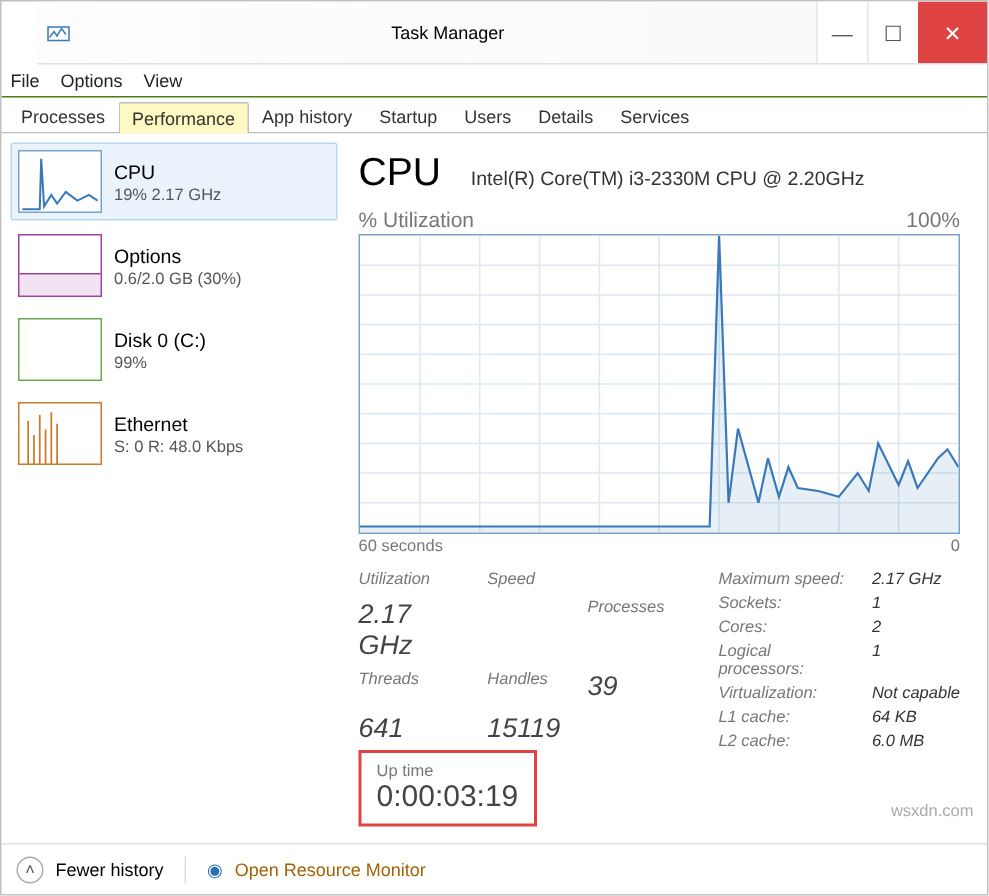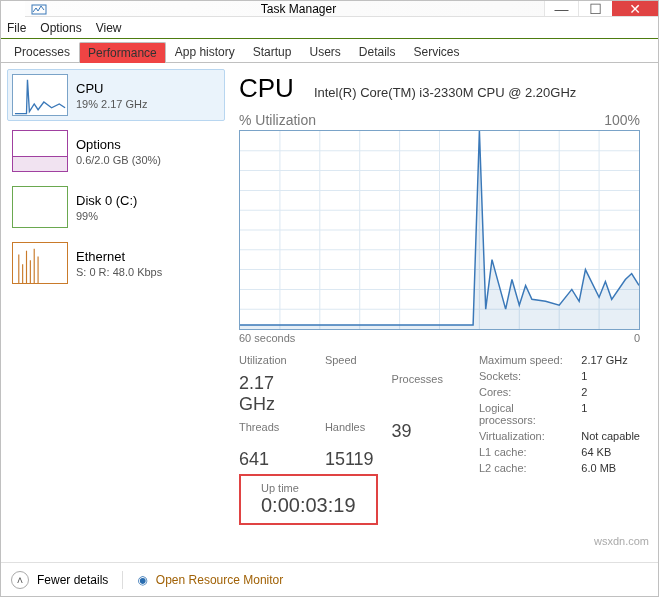--- a/index.html
+++ b/index.html
@@ -1,34 +1,34 @@
 <!DOCTYPE html>
 <html><head>
 <meta charset="utf-8">
 <style>
 * { box-sizing: border-box; margin: 0; padding: 0; font-family: "Segoe UI", Tahoma, sans-serif; }
 body { background: #fff; font-size: 12px; color: #000; width: 659px; height: 597px; overflow: hidden; border: 1px solid #c0c0c0; display: flex; flex-direction: column; }
 
 
-.titlebar { height: 16px; background: linear-gradient(to right, #fdfdfd, #f9f9f9); display: flex; align-items: center; border-bottom: 1px solid #e0e0e0; position: relative; margin-left: 24px; }
+.titlebar { height: 42px; background: linear-gradient(to right, #fdfdfd, #f9f9f9); display: flex; align-items: center; border-bottom: 1px solid #e0e0e0; position: relative; margin-left: 24px; }
 .titlebar .icon { margin: 0 6px; width: 16px; height: 16px; }
 .titlebar .title { flex: 1; text-align: center; font-size: 12px; }
 .titlebar .controls { display: flex; height: 100%; }
 .titlebar .controls div { width: 34px; height: 100%; display: flex; align-items: center; justify-content: center; font-size: 14px; }
 .titlebar .controls .minimize, .titlebar .controls .maximize { background: #fff; color: #555; border-left: 1px solid #e5e5e5; }
 .titlebar .controls .close { background: #e04343; color: #fff; width: 46px; }
 
 
 .menubar { height: 22px; display: flex; align-items: center; padding: 0 6px; gap: 14px; font-size: 12px; color: #222; border-bottom: 1px solid #4d7c0f; }
 .menubar span { cursor: default; }
 
 
 .tabs { display: flex; padding: 2px 4px 0 4px; border-bottom: 1px solid #c0c0c0; font-size: 12px; align-items: flex-end; }
 .tabs .tab { padding: 3px 8px; border: 1px solid transparent; border-bottom: none; cursor: default; position: relative; color: #333; }
-.tabs .tab.active { border-color: #c0c0c0; background: #ef4444; top: 1px; z-index: 2; border-radius: 2px 2px 0 0; }
+.tabs .tab.active { border-color: #c0c0c0; background: #fef9c3; top: 1px; z-index: 2; border-radius: 2px 2px 0 0; }
 
 
 .content { flex: 1; display: flex; background: #fff; }
 
 
 .sidebar { width: 230px; padding: 6px 6px; display: flex; flex-direction: column; gap: 4px; }
 .sidebar-item { display: flex; align-items: center; padding: 4px 4px; border: 1px solid transparent; border-radius: 2px; cursor: default; gap: 8px; }
 .sidebar-item.selected { border: 1px solid #b8d6f0; background: #eaf3fb; }
 .sidebar-item .thumb { width: 56px; height: 42px; border: 1px solid #7aa3c8; background: #fff; position: relative; }
 .sidebar-item .label-group .name { font-size: 13px; color: #000; margin-bottom: 2px; }
@@ -44,29 +44,29 @@
 .rightpanel { flex: 1; padding: 10px 18px 6px 8px; display: flex; flex-direction: column; }
 .rightpanel .header { display: flex; align-items: baseline; gap: 20px; margin-bottom: 8px; }
 .rightpanel .header .big { font-size: 26px; font-weight: 400; }
 .rightpanel .header .model { font-size: 13px; color: #333; flex:1; }
 .chart-labels { display: flex; justify-content: space-between; font-size: 14px; color: #777; margin-bottom: 2px; }
 .chart { width: 100%; height: 200px; border: 1px solid #7aa3c8; background: #fff; position: relative; }
 .chart svg { width: 100%; height: 100%; }
 .chart-bottom { display: flex; justify-content: space-between; font-size: 11px; color: #777; margin-top: 2px; margin-bottom: 10px; }
 
 
-.stats { display: flex; gap: 0; }
+.stats { display: flex; gap: 0; font-style: italic; }
 .stats-left { display: grid; grid-template-columns: auto auto auto; column-gap: 18px; row-gap: 2px; }
 .stats-left .lbl { font-size: 11px; color: #777; }
 .stats-left .val { font-size: 18px; color: #444; }
 .stats-right { margin-left: 36px; display: grid; grid-template-columns: auto auto; column-gap: 14px; row-gap: 4px; font-size: 11px; }
 .stats-right .k { color: #777; }
 .stats-right .v { color: #333; }
 
-.uptime-box { padding: 6px 20px; border: 2px solid #e04343; width: fit-content; }
+.uptime-box { padding: 6px 10px; border: 2px solid #e04343; width: fit-content; }
 .uptime-box .lbl { font-size: 11px; color: #777; }
 .uptime-box .val { font-size: 20px; color: #444; text-align: center; }
 
 
 .footer { height: 34px; border-top: 1px solid #e0e0e0; display: flex; align-items: center; padding: 0 10px; gap: 8px; font-size: 12px; }
 .footer .circlebtn { width: 18px; height: 18px; border: 1px solid #aaa; border-radius: 50%; display: flex; align-items: center; justify-content: center; font-size: 11px; color: #555; }
 .footer .link { color: #a16207; cursor: default; }
 .footer .sep { width: 1px; height: 18px; background: #ddd; margin: 0 6px; }
 .watermark { position: absolute; bottom: 50px; right: 10px; font-size: 11px; color: #aaa; }
 </style>
@@ -236,17 +236,17 @@
       <div class="lbl">Up time</div>
       <div class="val">0:00:03:19</div>
     </div>
 
     <div class="watermark">wsxdn.com</div>
   </div>
 </div>
 
 <div class="footer">
   <div class="circlebtn">˄</div>
-  <span>Fewer details</span>
+  <span>Fewer history</span>
   <div class="sep"></div>
   <span style="color:#2a6db0;">◉</span>
   <span class="link">Open Resource Monitor</span>
 </div>
 
 </body></html>

